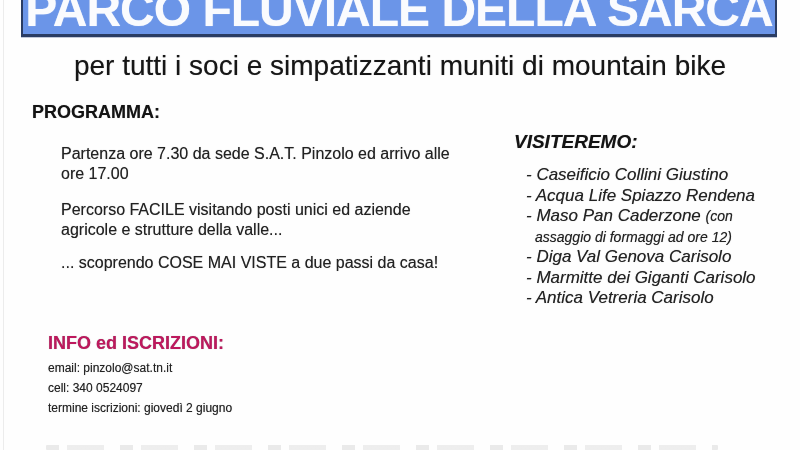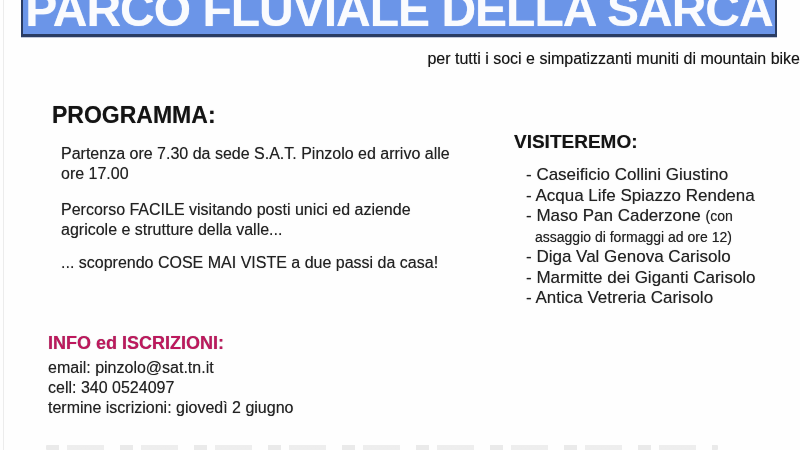--- a/index.html
+++ b/index.html
@@ -31,56 +31,56 @@
     box-shadow: 0 1px 0 rgba(80,100,150,0.35);
   }
   .banner-title {
     font-weight: bold; font-size: 48px; line-height: 48px;
     color: #fafbfe; white-space: nowrap; letter-spacing: -1px;
     text-shadow: 0 0 1px rgba(255,255,255,0.6);
   }
 
   .subtitle {
     position: absolute; top: 50px; left: 0; width: 800px;
-    text-align: right; font-size: 16px; color: #161616;
+    text-align: center; font-size: 28px; color: #161616;
   }
 
   .programma-heading {
-    position: absolute; left: 52px; top: 102px;
-    font-size: 23px; font-weight: bold; color: #141414;
+    position: absolute; left: 32px; top: 102px;
+    font-size: 18px; font-weight: bold; color: #141414;
   }
   .programma-body {
     position: absolute; left: 48px; top: 131px; width: 418px;
     font-size: 16px; line-height: 20px; color: #222;
   }
   .programma-body p { margin: 13px; }
   .programma-body p.gap-after { margin-bottom: 16px; }
 
   .visiteremo {
-    position: absolute; left: 514px; top: 131px; width: 258px;
+    position: absolute; left: 514px; top: 131px; width: 258px; font-style: italic;
   }
   .visiteremo-heading {
     font-size: 19px; font-weight: bold; color: #141414;
     margin: 0 0 6px 0;
   }
   .visiteremo-list {
     list-style: none; margin: 12px; padding: 0;
     font-size: 17px; line-height: 20.5px; color: #222;
   }
   .visiteremo-list li { padding-left: 9px; text-indent: -9px; }
   .visiteremo-list .note { font-size: 14px; }
 
   .info {
     position: absolute; left: 48px; top: 331px;
   }
   .info-heading {
     font-size: 18px; font-weight: bold; color: #be185d;
     line-height: 24px; margin: 0 0 3px 0;
   }
-  .info-lines { font-size: 16px; line-height: 20px; color: #222; }
+  .info-lines { font-size: 12px; line-height: 20px; color: #222; }
 
   
   .bottom-cut {
     position: absolute; left: 46px; top: 445px; width: 672px; height: 5px;
     background: repeating-linear-gradient(90deg,
       rgba(110,110,110,0.45) 0 13px, transparent 13px 21px,
       rgba(110,110,110,0.38) 21px 58px, transparent 58px 74px);
     opacity: 0.30; filter: blur(0.6px); border-radius: 1px;
   }
 </style>

